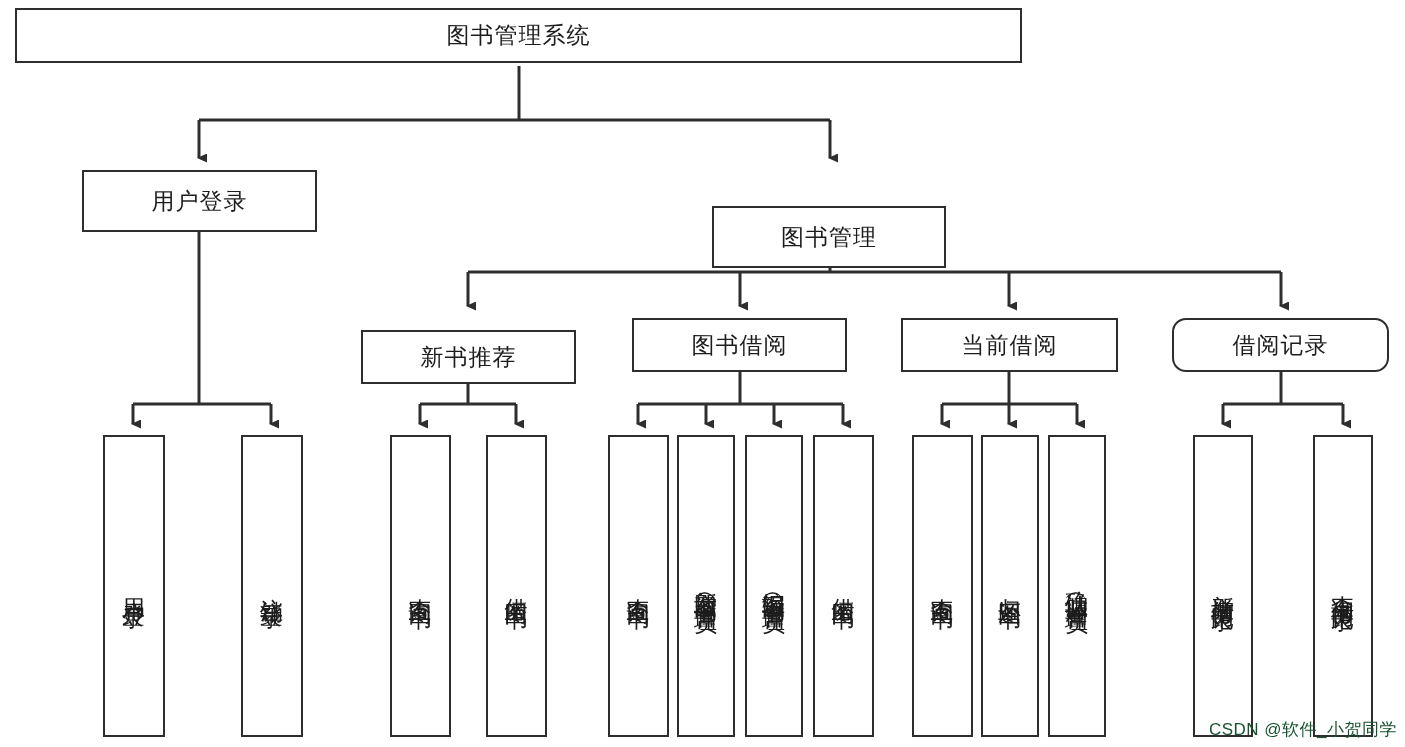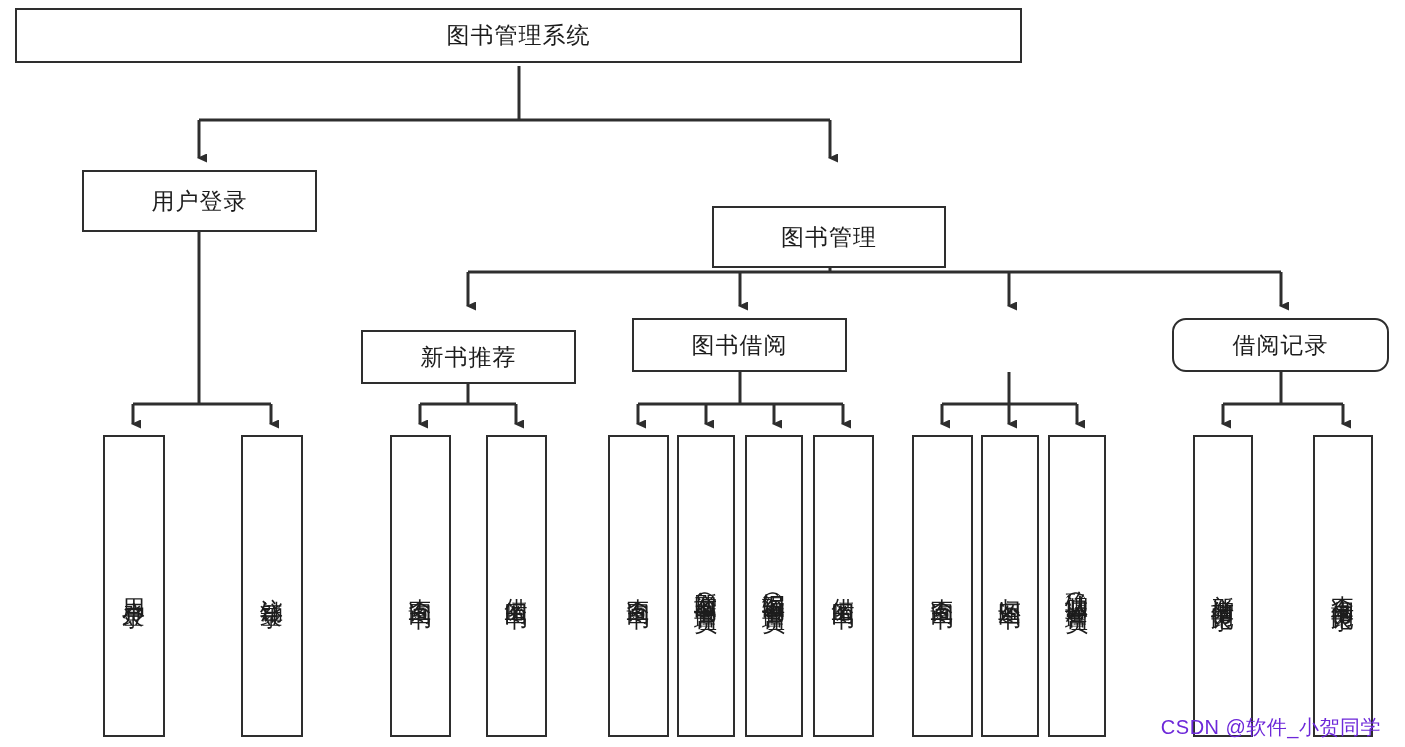--- a/index.html
+++ b/index.html
@@ -58,24 +58,24 @@
     line-height: 1.05;
     padding: 8px 0;
   }
   .node.v > span {
     writing-mode: vertical-rl;
     text-orientation: upright;
     display: block;
   }
   .watermark {
     position: absolute;
-    right: 24px;
+    right: 8px;
     bottom: 6px;
-    font-size: 20px;
-    color: #6d28d9;
+    font-size: 17px;
+    color: #14532d;
     letter-spacing: 0.5px;
     white-space: nowrap;
     user-select: none;
   }
 </style>
 </head>
 <body>
 
 <div id="diagram-root">
 
@@ -139,20 +139,23 @@
   <div class="node h" style="left:712px; top:170px; width:234px; height:62px;margin-top:36px;">
     <span>图书管理</span>
   </div>
 
   <div class="node h" style="left:361px; top:330px; width:215px; height:54px;">
     <span>新书推荐</span>
   </div>
   <div class="node h" style="left:632px; top:318px; width:215px; height:54px;">
     <span>图书借阅</span>
   </div>
+  <div class="node h" style="left:901px; top:318px; width:217px; height:54px;">
+    <span>当前借阅</span>
+  </div>
   <div class="node h" style="left:1172px; top:318px; width:217px; height:54px;border-radius:14px;">
     <span>借阅记录</span>
   </div>
 
   <div class="node v" style="left:103px; top:435px; width:62px; height:302px;">
     <span>用户登录</span>
   </div>
   <div class="node v" style="left:241px; top:435px; width:62px; height:302px;">
     <span>注销登录</span>
   </div>

